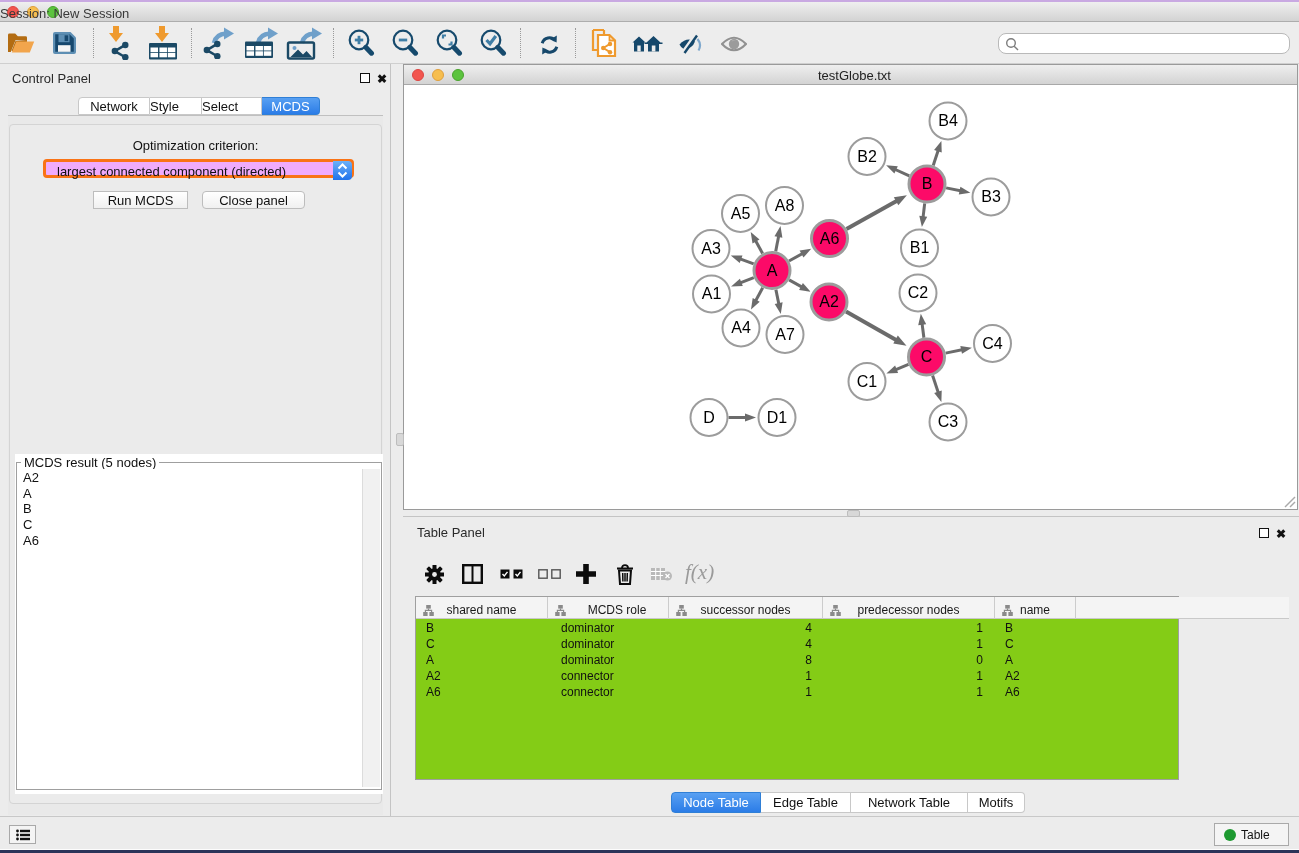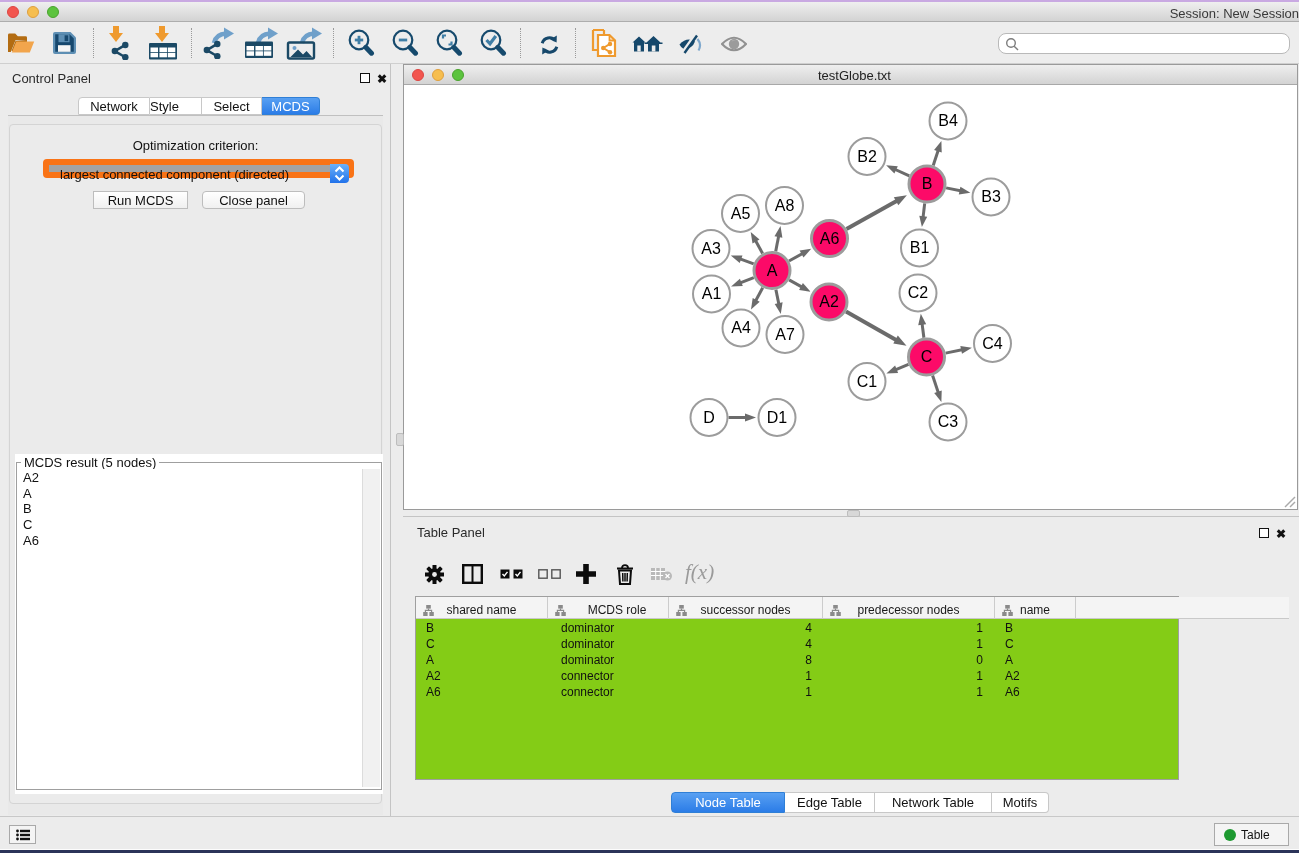--- a/index.html
+++ b/index.html
@@ -14,21 +14,21 @@
 </style>
 </head>
 <body>
 
 <div class="abs" style="left:0;top:0;width:1299px;height:2px;background:#c9a9e2;"></div>
 
 <div class="abs" style="left:0;top:2px;width:1299px;height:20px;background:linear-gradient(#efefef,#d3d3d3);border-bottom:1px solid #adadad;">
   <div class="tl" style="left:7px;background:#f2564f;border:0.5px solid #dd4643;"></div>
   <div class="tl" style="left:27px;background:#f6be4f;border:0.5px solid #df9f3e;"></div>
   <div class="tl" style="left:47px;background:#5cc33e;border:0.5px solid #4aa32e;"></div>
-  <div class="abs" style="left:0;right:0;top:4px;text-align:right;font-size:13px;color:#393939;padding-left:44px;">Session: New Session</div>
+  <div class="abs" style="left:0;right:0;top:4px;text-align:left;font-size:13px;color:#393939;">Session: New Session</div>
 </div>
 
 <div class="abs" id="toolbar" style="left:0;top:22px;width:1299px;height:42px;background:#ededed;border-bottom:1px solid #cfcfcf;">
     <div style="position:absolute;left:7px;top:10px;">
       <svg width="28" height="22" viewBox="0 0 28 22">
 <path d="M1 20 L1 3 Q1 1.6 2.4 1.6 L8.2 1.6 L10.8 4.2 L18.6 4.2 Q20 4.2 20 5.6 L20 8 L8.6 8 L3.8 20 Z" fill="#b36c12"></path>
 <path d="M20 8 L20 12 L10 12 L7 19 L4.5 19 L8.6 8.8 Z" fill="#b36c12"></path>
 <path d="M9.3 9.6 L27.2 9.6 L22.8 20.4 L4.8 20.4 Z" fill="#f2a54c"></path>
 </svg>
     </div>
@@ -200,30 +200,30 @@
 </div>
 
 <div class="abs" style="left:0;top:64px;width:391px;height:752px;background:#ececec;border-right:1px solid #c4c4c4;">
   <div class="abs" style="left:12px;top:7px;font-size:13px;color:#2a2a2a;">Control Panel</div>
   <div class="wbtn" style="left:360px;top:9px;"></div>
   <div class="xbtn" style="left:377px;top:10px;">✖</div>
 
   <div class="abs" style="left:78px;top:33px;height:18px;display:flex;font-size:13px;">
     <div style="width:72px;background:#fff;border:1px solid #c8c8c8;border-radius:4px 0 0 0;text-align:center;line-height:17px;color:#111;">Network</div>
     <div style="width:52px;background:#fff;border:1px solid #c8c8c8;border-left:none;text-align:left;line-height:17px;color:#111;">Style</div>
-    <div style="width:60px;background:#fff;border:1px solid #c8c8c8;border-left:none;text-align:center;line-height:17px;color:#111;">Select</div>
+    <div style="width:60px;background:#fff;border:1px solid #c8c8c8;border-left:none;text-align:left;line-height:17px;color:#111;">Select</div>
     <div style="width:58px;background:linear-gradient(#58a0f2,#2b7ce7);border:1px solid #2f7fd6;border-left:none;border-radius:0 4px 4px 0;text-align:center;line-height:17px;color:#fff;">MCDS</div>
   </div>
 
   <div class="abs" style="left:8px;top:51px;width:375px;height:700px;border-top:1px solid #c0c0c0;background:#e9e9e9;"></div>
 
   <div class="abs" style="left:9px;top:60px;width:373px;height:680px;border:1px solid #d4d4d4;border-radius:4px;background:#ebebeb;"></div>
   <div class="abs" style="left:0;top:74px;width:391px;text-align:center;font-size:13px;color:#111;">Optimization criterion:</div>
 
-  <div class="abs" style="left:43px;top:95px;width:311px;height:19px;background:#a3a3a3;border:6px solid #f97316;border-radius:4px;">
+  <div class="abs" style="left:43px;top:95px;width:311px;height:19px;background:#f0abfc;border:3px solid #f97316;border-radius:4px;">
     <div style="position:absolute;left:11px;top:2px;font-size:13px;color:#111;">largest connected component (directed)</div>
     <div style="position:absolute;right:-1px;top:-1px;width:19px;height:19px;border-radius:0 4px 4px 0;background:linear-gradient(#6cb1f9,#2172ea);">
       <svg width="19" height="19" viewBox="0 0 19 19">
           <path d="M5.5 7.5 L9.5 3.5 L13.5 7.5" fill="none" stroke="#fff" stroke-width="2"></path>
           <path d="M5.5 11.5 L9.5 15.5 L13.5 11.5" fill="none" stroke="#fff" stroke-width="2"></path>
         </svg>
     </div>
   </div>
 
   <div class="abs" style="left:93px;top:127px;width:95px;height:18px;background:linear-gradient(#ffffff,#f0f0f0);border:1px solid #bdbdbd;border-radius:0;text-align:center;font-size:13px;line-height:17px;color:#111;">Run MCDS</div>
@@ -509,21 +509,21 @@
 <span style="position:absolute;left:10px;top:2px;">A6</span>
 <span style="position:absolute;left:145px;top:2px;">connector</span>
 <span style="position:absolute;left:253px;width:143px;top:2px;text-align:right;">1</span>
 <span style="position:absolute;left:407px;width:160px;top:2px;text-align:right;">1</span>
 <span style="position:absolute;left:589px;top:2px;">A6</span>
 </div>
       </div>
   </div>
 
   <div class="abs" style="left:268px;top:275px;height:21px;display:flex;font-size:13px;">
-    <div style="width:114px;background:linear-gradient(#58a0f2,#2b7ce7);border:1px solid #2f7fd6;border-radius:4px 0 0 4px;color:#fff;text-align:center;line-height:20px;">Node Table</div>
+    <div style="width:90px;background:linear-gradient(#58a0f2,#2b7ce7);border:1px solid #2f7fd6;border-radius:4px 0 0 4px;color:#fff;text-align:center;line-height:20px;">Node Table</div>
     <div style="width:90px;background:#fff;border:1px solid #c8c8c8;border-left:none;color:#111;text-align:center;line-height:20px;">Edge Table</div>
     <div style="width:117px;background:#fff;border:1px solid #c8c8c8;border-left:none;color:#111;text-align:center;line-height:20px;">Network Table</div>
     <div style="width:57px;background:#fff;border:1px solid #c8c8c8;border-left:none;border-radius:0 4px 4px 0;color:#111;text-align:center;line-height:20px;">Motifs</div>
   </div>
 </div>
 
 <div class="abs" style="left:0;top:816px;width:1299px;height:33px;background:#ececec;border-top:1px solid #c8c8c8;">
   <div class="abs" style="left:9px;top:8px;width:27px;height:19px;background:#f4f4f4;border:1px solid #a9a9a9;">
     <svg width="14" height="12" viewBox="0 0 14 12" style="position:absolute;left:6px;top:3px;">
         <circle cx="1.5" cy="2" r="1.4" fill="#111"></circle>

